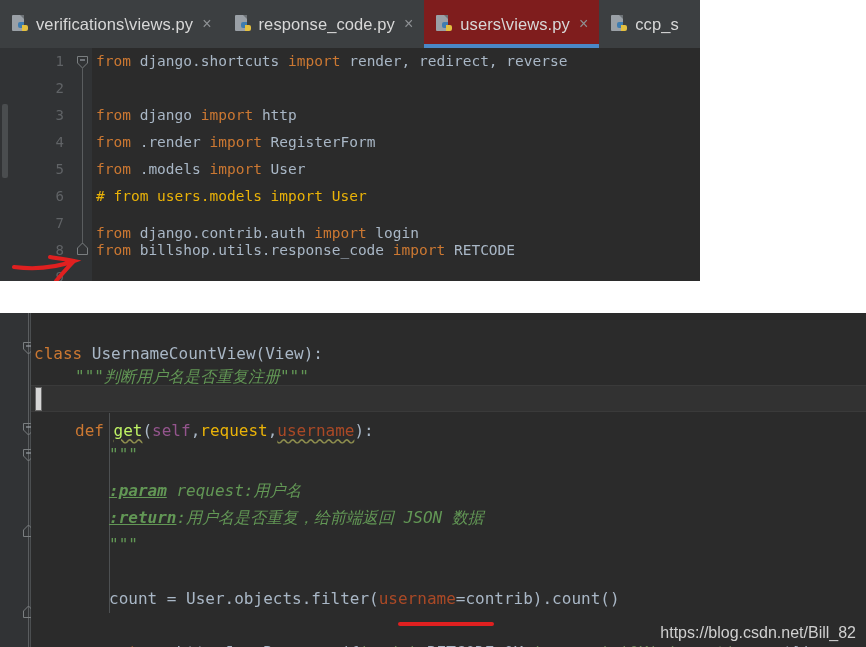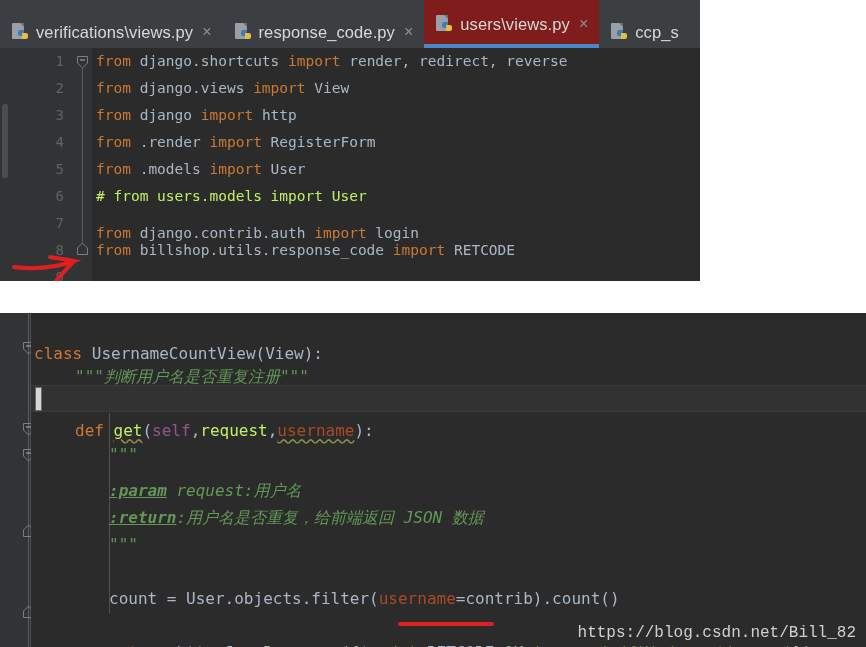--- a/index.html
+++ b/index.html
@@ -37,21 +37,21 @@
     display: flex;
     align-items: center;
     gap: 7px;
     padding: 0 11px 0 12px;
     height: 48px;
     box-sizing: border-box;
     position: relative;
     white-space: nowrap;
     cursor: pointer;
   }
-  .tab.inactive { background: #3c3f41; margin-top: 8px; }
+  .tab.inactive { background: #3c3f41; }
   .tab.active   { background: #7f1d1d; }
   .tab.active::after {
     content: "";
     position: absolute;
     left: 0; right: 0; bottom: 0;
     height: 4px;
     background: #4a88c7;
   }
   .tab-label {
     font-family: "Liberation Sans", sans-serif;
@@ -217,21 +217,21 @@
   .fold-marker {
     position: absolute;
     width: 11px; height: 11px;
     box-sizing: border-box;
   }
   .fold-marker svg { display: block; }
 
   
   .kw   { color: #cc7832; }
   .txt  { color: #a9b7c6; }
-  .cmt  { color: #bef264; }
+  .cmt  { color: #eab308; }
   .doc  { color: #629755; font-style: italic; }
   .docb { color: #629755; font-style: italic; font-weight: bold; text-decoration: underline; }
   .str  { color: #6a8759; }
   .parm { color: #aa4926; }
   .self { color: #94558d; }
   .fn   { color: #bef264; }
 
   .squig { border-bottom: 2px dotted #b0a030; }
   .wavy  { text-decoration: underline; text-decoration-style: wavy; text-decoration-color: #8d8d4d; text-underline-offset: 2px; }
 
@@ -248,21 +248,21 @@
     left: 398px; top: 622px;
     width: 96px; height: 4px;
     background: #e02020;
     border-radius: 2px;
   }
   
   #watermark {
     position: absolute;
     right: 10px;
     bottom: 5px;
-    font-family: Liberation Mono, monospace;
+    font-family: Liberation Sans, sans-serif;
     font-size: 16px;
     color: #d0d0d0;
     white-space: nowrap;
   }
 </style>
 </head>
 <body>
 
 <div id="top-panel">
 
@@ -346,21 +346,20 @@
         </svg>
       </span>
 
       <div class="indent-guide" style="left:8px; top:19px; height:176px; background:#5a5d5f;"></div>
     </div>
 
     <div class="code-area">
 
       <div class="code-line" style="top:0px"><span class="kw">from</span><span class="txt"> django.shortcuts </span><span class="kw">import</span><span class="txt"> render, redirect, reverse</span></div>
 
-      <div class="code-line" style="top:27px"><span class="kw">from</span><span class="txt"> django.views </span><span class="kw">import</span><span class="txt"> View</span></div>
 
       <div class="code-line" style="top:54px"><span class="kw">from</span><span class="txt"> django </span><span class="kw">import</span><span class="txt"> http</span></div>
 
       <div class="code-line" style="top:81px"><span class="kw">from</span><span class="txt"> .render </span><span class="kw">import</span><span class="txt"> RegisterForm</span></div>
 
       <div class="code-line" style="top:108px"><span class="kw">from</span><span class="txt"> .models </span><span class="kw">import</span><span class="txt"> User</span></div>
 
       <div class="code-line" style="top:135px"><span class="cmt"># from users.models import User</span></div>
 
       <div class="code-line" style="top:172px"><span class="kw">from</span><span class="txt"> django.contrib.auth </span><span class="kw">import</span><span class="txt"> login</span></div>

